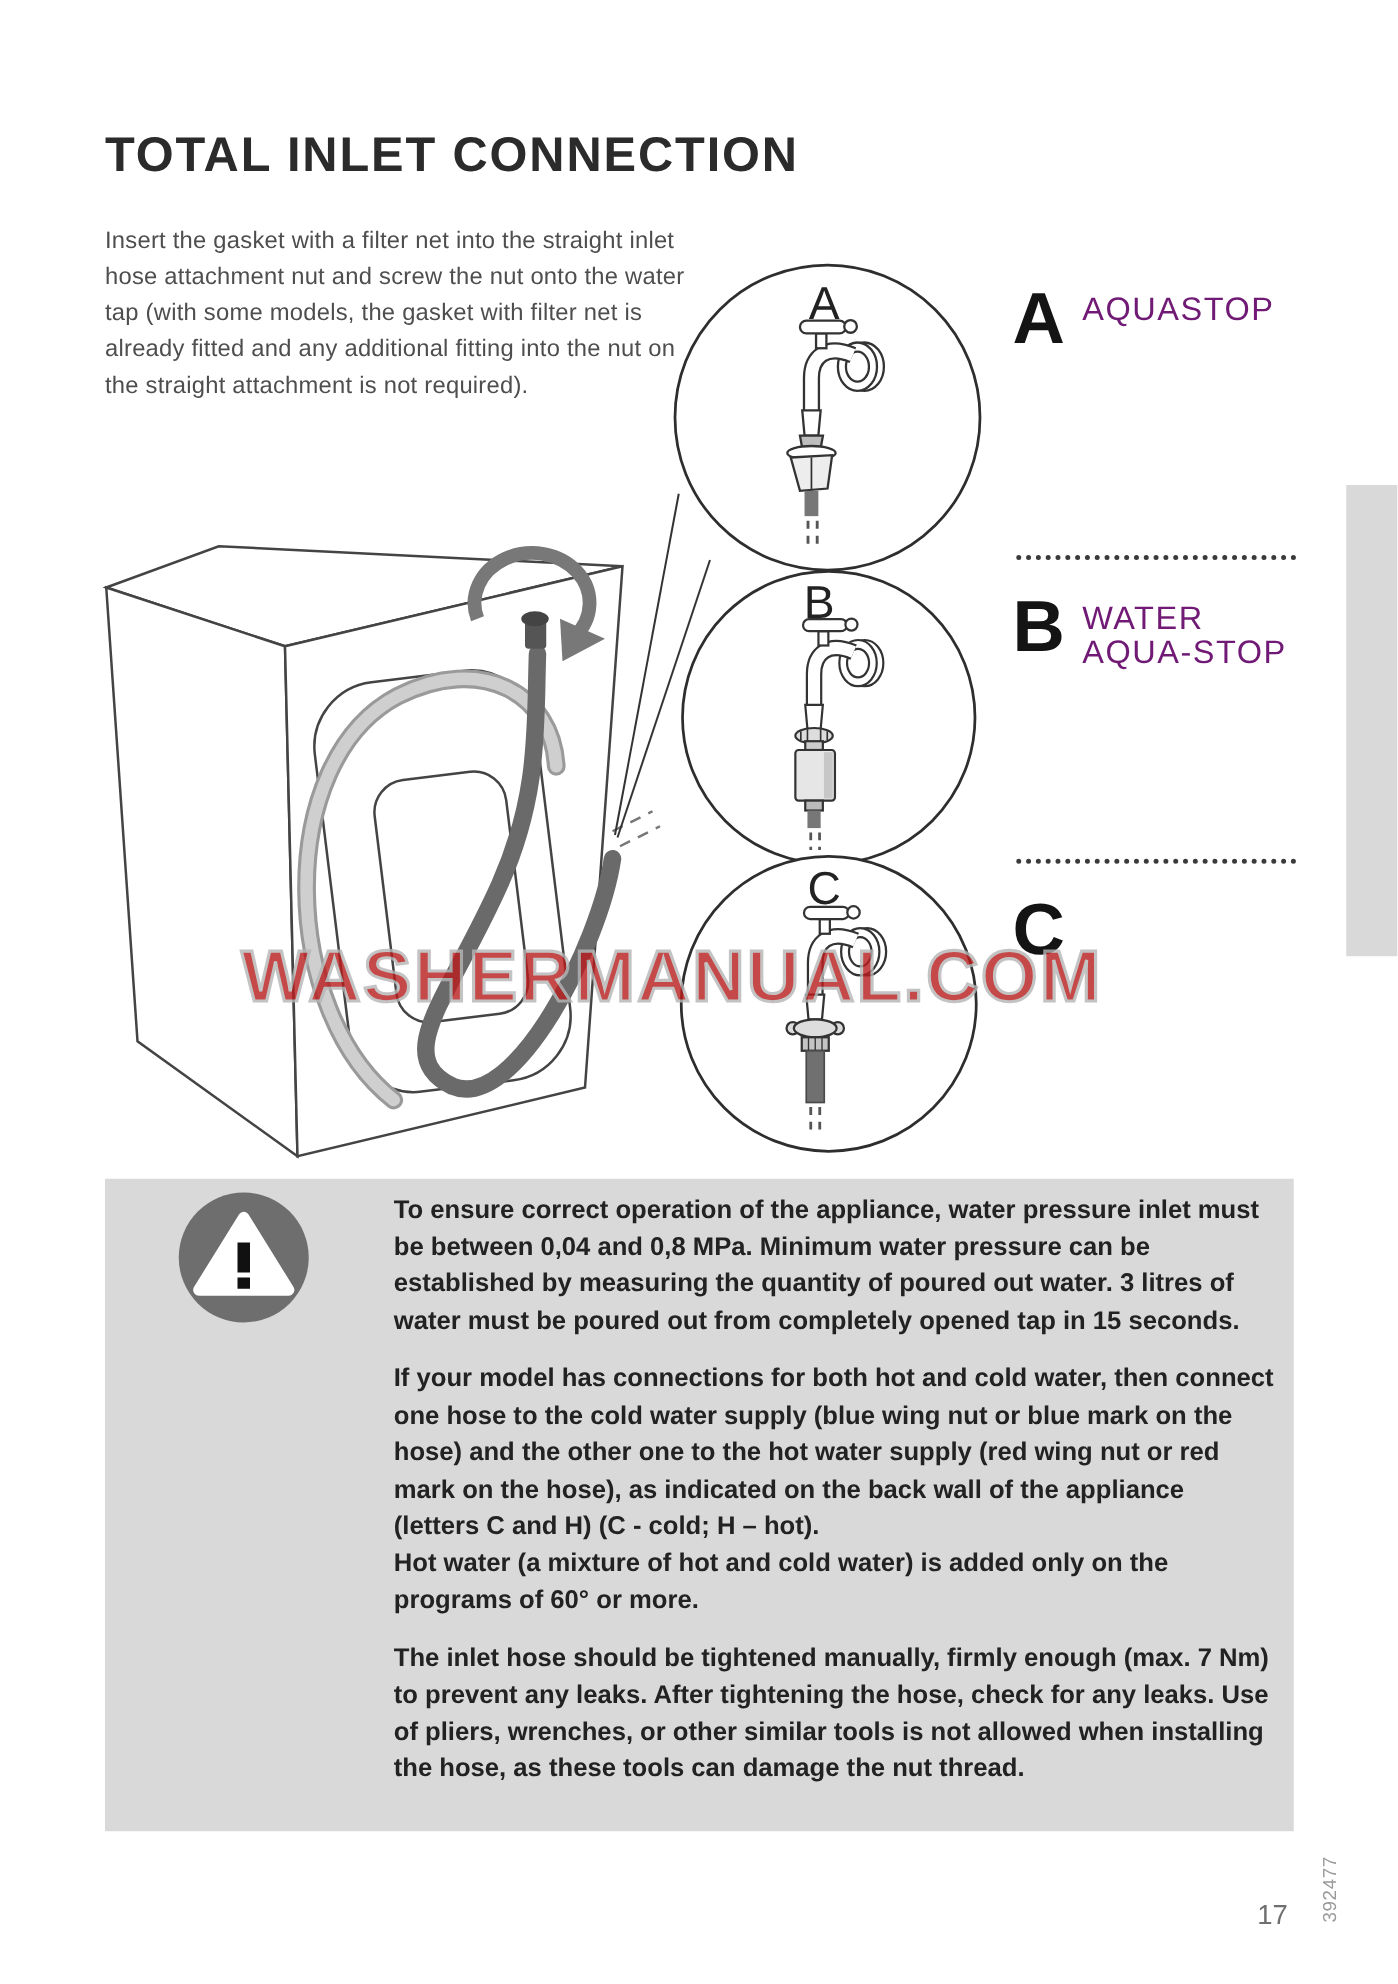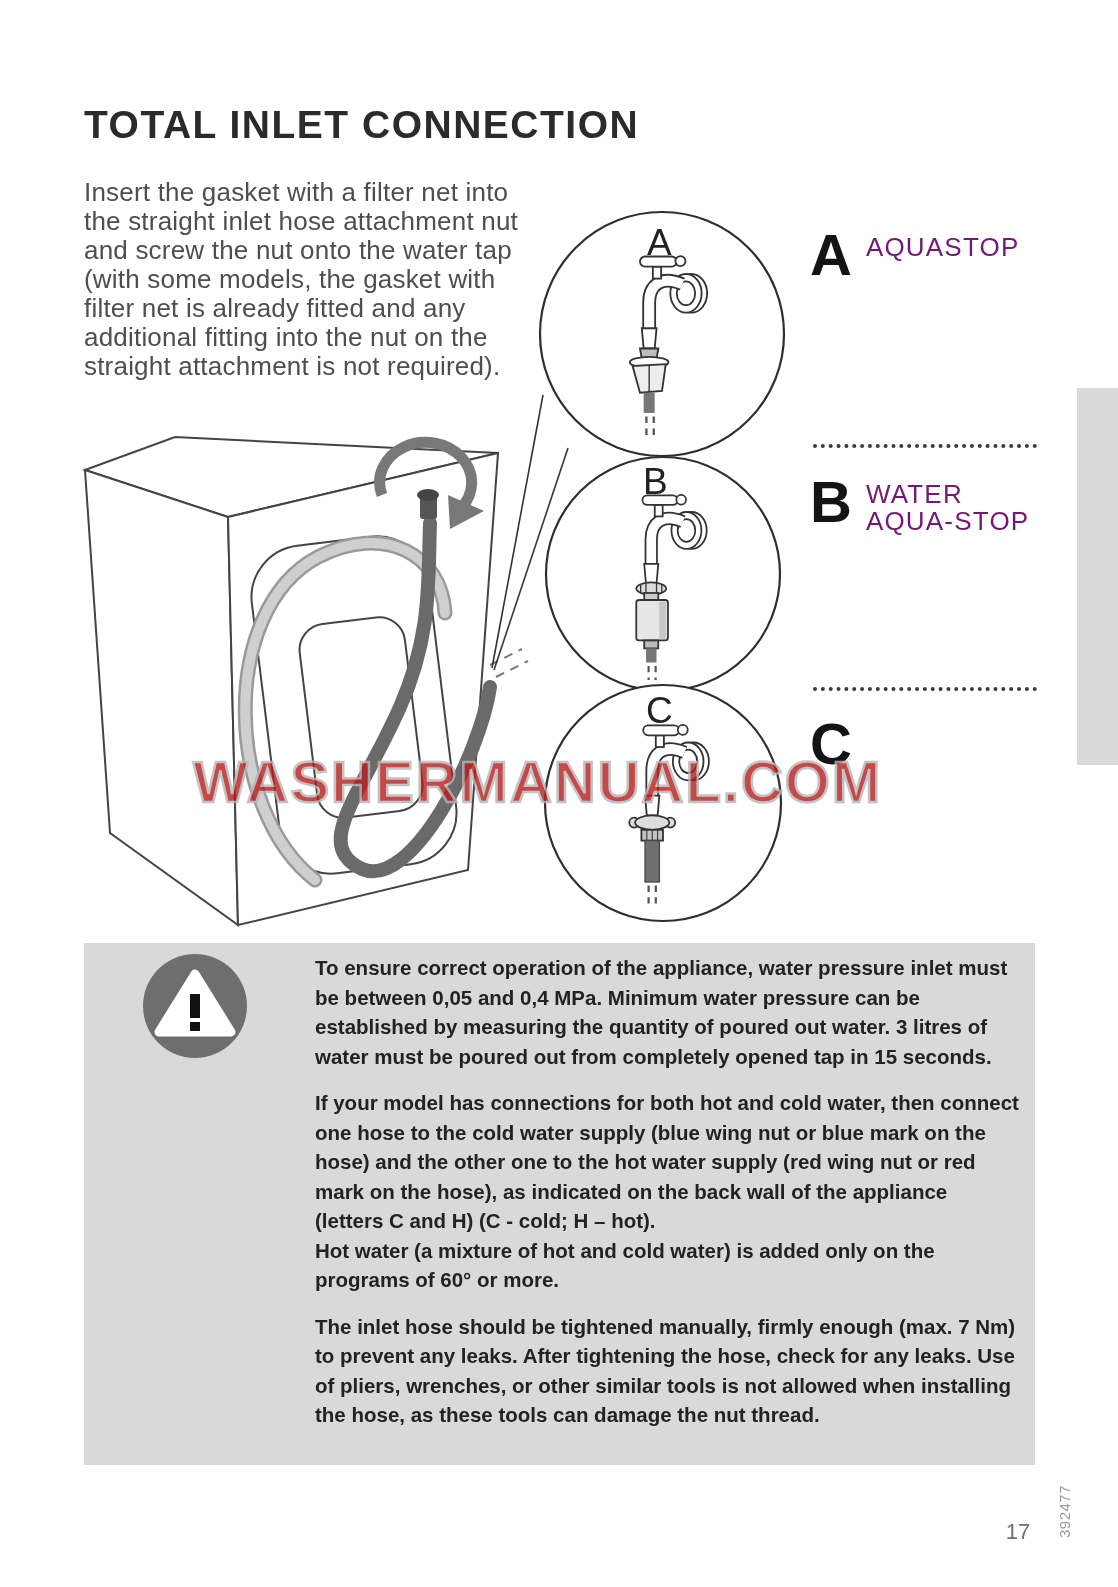--- a/index.html
+++ b/index.html
@@ -7,21 +7,21 @@
     width:1118px;height:1587px;position:relative;background:#ffffff;
     font-family:"Liberation Sans", sans-serif;color:#2b2b2b;overflow:hidden;
   }
   .abs{position:absolute;}
   .page-title{
     left:84px;top:103px;width:700px;
     font-size:39px;font-weight:700;letter-spacing:1.5px;color:#2b2b2b;
   }
   .intro{
     left:84px;top:178px;width:468px;
-    font-size:26px;line-height:29px;color:#4e4e4e;letter-spacing:.2px;
+    font-size:19px;line-height:29px;color:#4e4e4e;letter-spacing:.2px;
   }
   
   .circle-letter{
     font-size:37px;font-weight:400;color:#222;letter-spacing:0;
   }
   
   .opt-row{display:flex;align-items:flex-start;}
   .opt-key{
     font-size:58px;line-height:50px;font-weight:700;color:#141414;
     margin-right:14px;
@@ -201,20 +201,20 @@
 <div class="abs warning-panel"></div>
 
 <svg class="abs" style="left:141px;top:952px;z-index:3;" width="108" height="108" viewBox="0 0 108 108">
   <circle cx="54" cy="54" r="52" fill="#6e6e6e"></circle>
   <polygon points="54,22 90,80 18,80" fill="#fff" stroke="#fff" stroke-width="9" stroke-linejoin="round"></polygon>
   <rect x="49" y="42" width="10" height="24" fill="#111"></rect>
   <rect x="49" y="70" width="10" height="9" fill="#111"></rect>
 </svg>
 
 <div class="abs warning-text">
-  <p>To ensure correct operation of the appliance, water pressure inlet must be between 0,05 and 0,4 MPa. Minimum water pressure can be established by measuring the quantity of poured out water. 3 litres of water must be poured out from completely opened tap in 15 seconds.</p>
+  <p>To ensure correct operation of the appliance, water pressure inlet must be between 0,04 and 0,8 MPa. Minimum water pressure can be established by measuring the quantity of poured out water. 3 litres of water must be poured out from completely opened tap in 15 seconds.</p>
   <p>If your model has connections for both hot and cold water, then connect one hose to the cold water supply (blue wing nut or blue mark on the hose) and the other one to the hot water supply (red wing nut or red mark on the hose), as indicated on the back wall of the appliance (letters C and H) (C - cold; H – hot).
 Hot water (a mixture of hot and cold water) is added only on the programs of 60° or more.</p>
   <p>The inlet hose should be tightened manually, firmly enough (max. 7 Nm) to prevent any leaks. After tightening the hose, check for any leaks. Use of pliers, wrenches, or other similar tools is not allowed when installing the hose, as these tools can damage the nut thread.</p>
 </div>
 
 <div class="abs doc-code">392477</div>
 <div class="abs page-number">17</div>
 
 </body></html>

